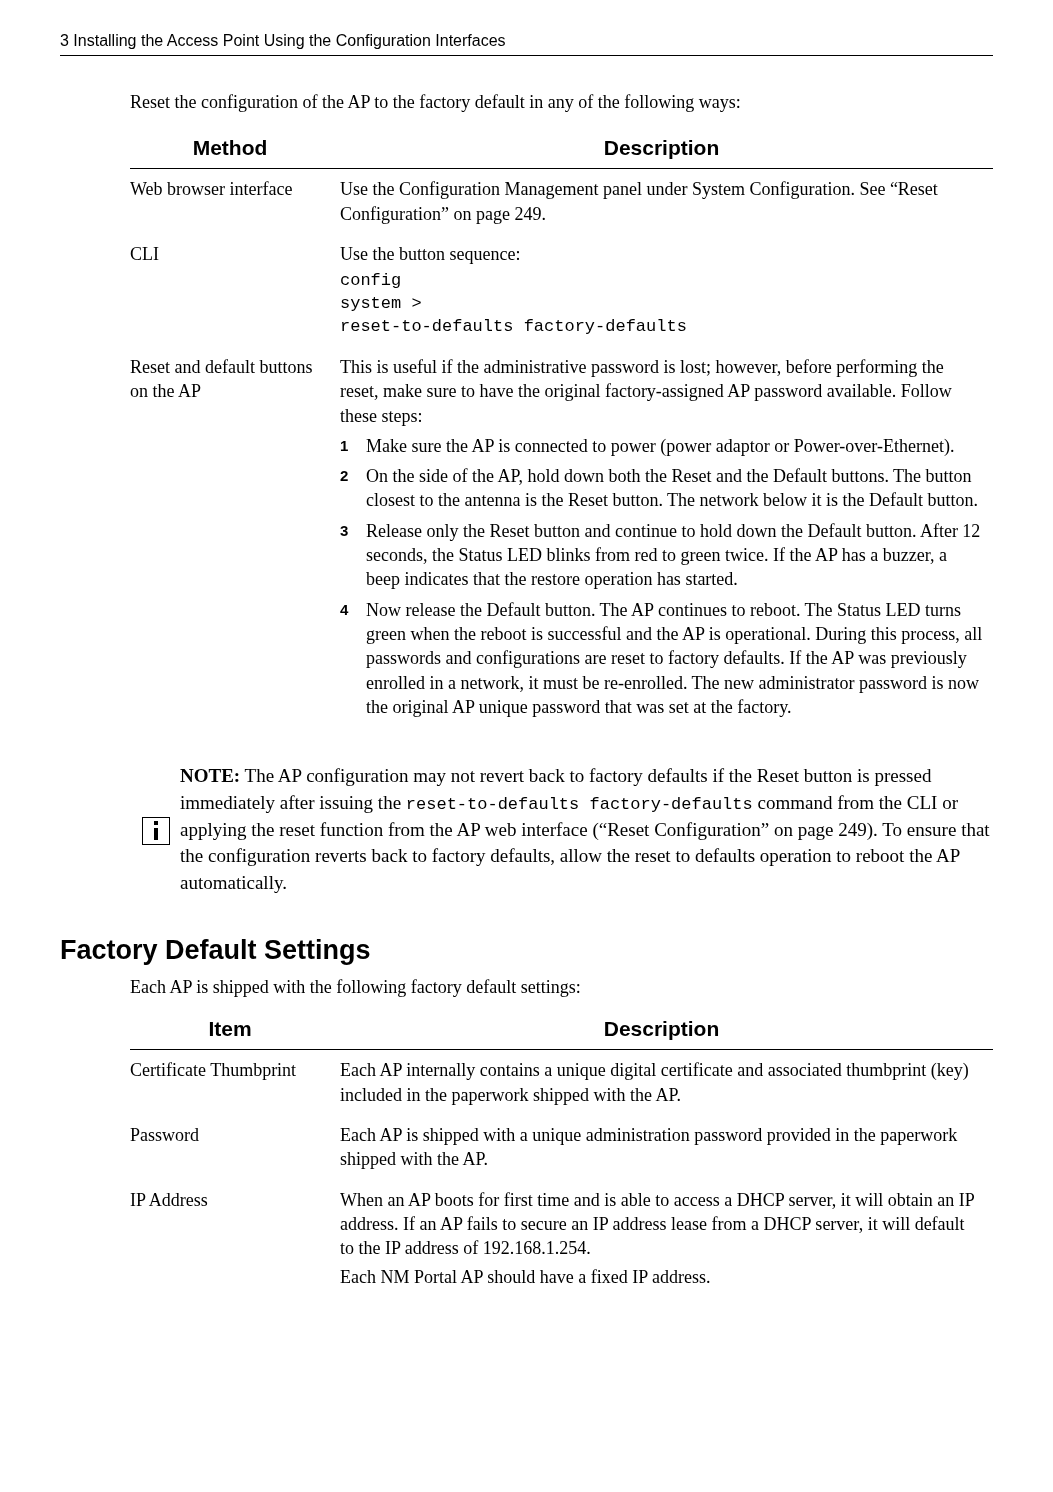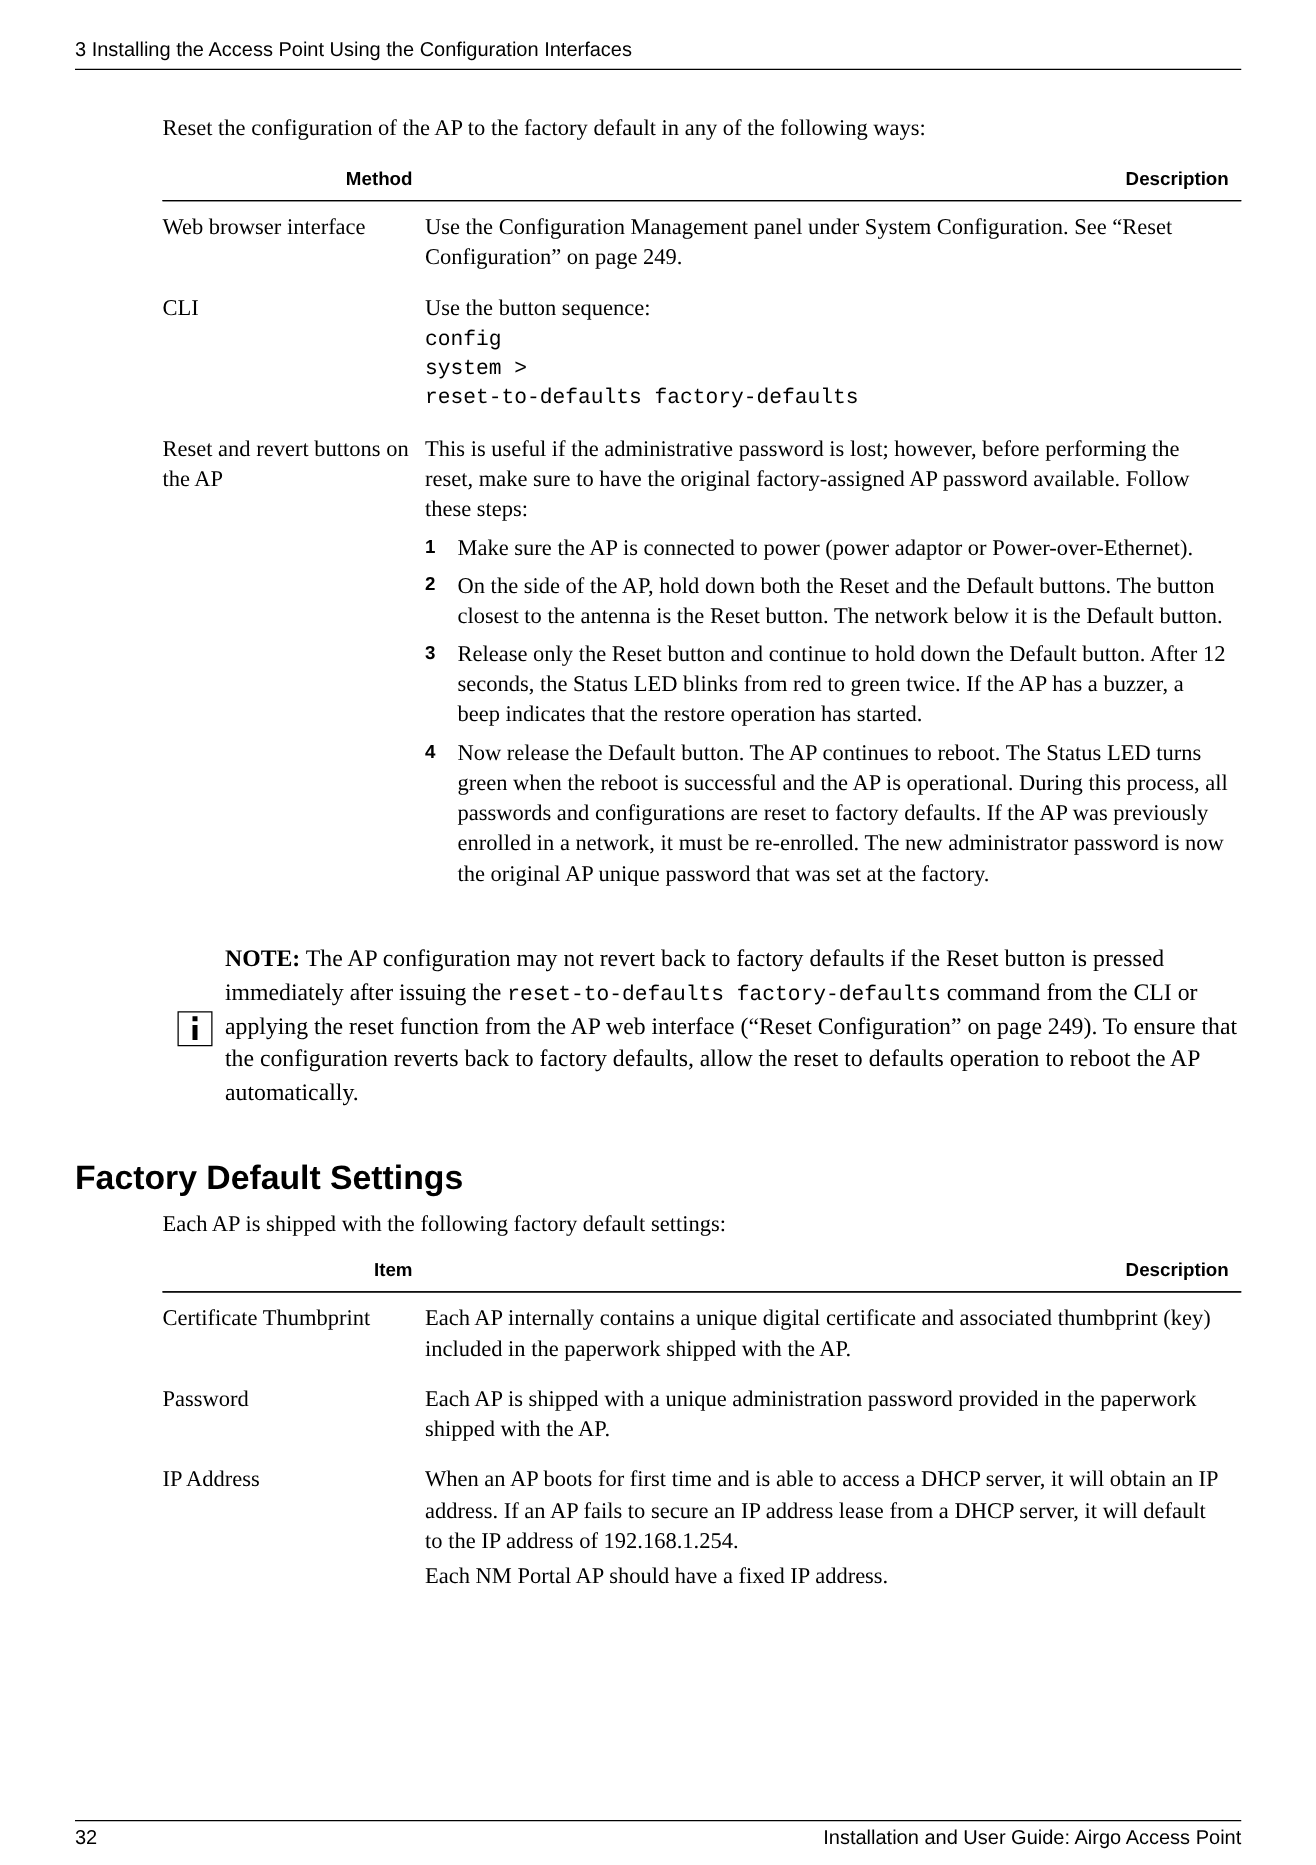--- a/index.html
+++ b/index.html
@@ -35,22 +35,22 @@
       margin-bottom: 16px;
     }
     table.methods {
       width: 100%;
       border-collapse: collapse;
       margin-bottom: 36px;
     }
     table.methods th {
       font-family: Arial, Helvetica, sans-serif;
       font-weight: bold;
-      font-size: 15px;
-      text-align: right;
+      font-size: 21px;
+      text-align: center;
       border-bottom: 1px solid #000;
       padding: 4px 10px 6px 0;
       vertical-align: top;
     }
     table.methods td {
       vertical-align: top;
       padding: 8px 10px 8px 0;
       font-size: 18px;
     }
     table.methods td.col-method {
@@ -179,21 +179,21 @@
         <tr>
           <td class="col-method">CLI</td>
           <td>
             <div class="desc-para">Use the button sequence:</div>
             <div class="mono">config</div>
             <div class="mono">system &gt;</div>
             <div class="mono">reset-to-defaults factory-defaults</div>
           </td>
         </tr>
         <tr>
-          <td class="col-method">Reset and revert buttons on the AP</td>
+          <td class="col-method">Reset and default buttons on the AP</td>
           <td>
             <div class="desc-para">This is useful if the administrative password is lost; however, before performing the reset, make sure to have the original factory-assigned AP password available. Follow these steps:</div>
             <ol class="steps">
               <li>Make sure the AP is connected to power (power adaptor or Power-over-Ethernet).</li>
               <li>On the side of the AP, hold down both the Reset and the Default buttons. The button closest to the antenna is the Reset button. The network below it is the Default button.</li>
               <li>Release only the Reset button and continue to hold down the Default button. After 12 seconds, the Status LED blinks from red to green twice. If the AP has a buzzer, a beep indicates that the restore operation has started.</li>
               <li>Now release the Default button. The AP continues to reboot. The Status LED turns green when the reboot is successful and the AP is operational. During this process, all passwords and configurations are reset to factory defaults. If the AP was previously enrolled in a network, it must be re-enrolled. The new administrator password is now the original AP unique password that was set at the factory.</li>
             </ol>
           </td>
         </tr>
@@ -236,18 +236,14 @@
           <td>
             <div class="desc-para">When an AP boots for first time and is able to access a DHCP server, it will obtain an IP address. If an AP fails to secure an IP address lease from a DHCP server, it will default to the IP address of 192.168.1.254.</div>
             <div class="desc-block">Each NM Portal AP should have a fixed IP address.</div>
           </td>
         </tr>
       </tbody>
     </table>
 
   </div>
 
-  <div class="footer">
-    <span>32</span>
-    <span>Installation and User Guide: Airgo Access Point</span>
-  </div>
 
 </div>
 
 </body></html>

